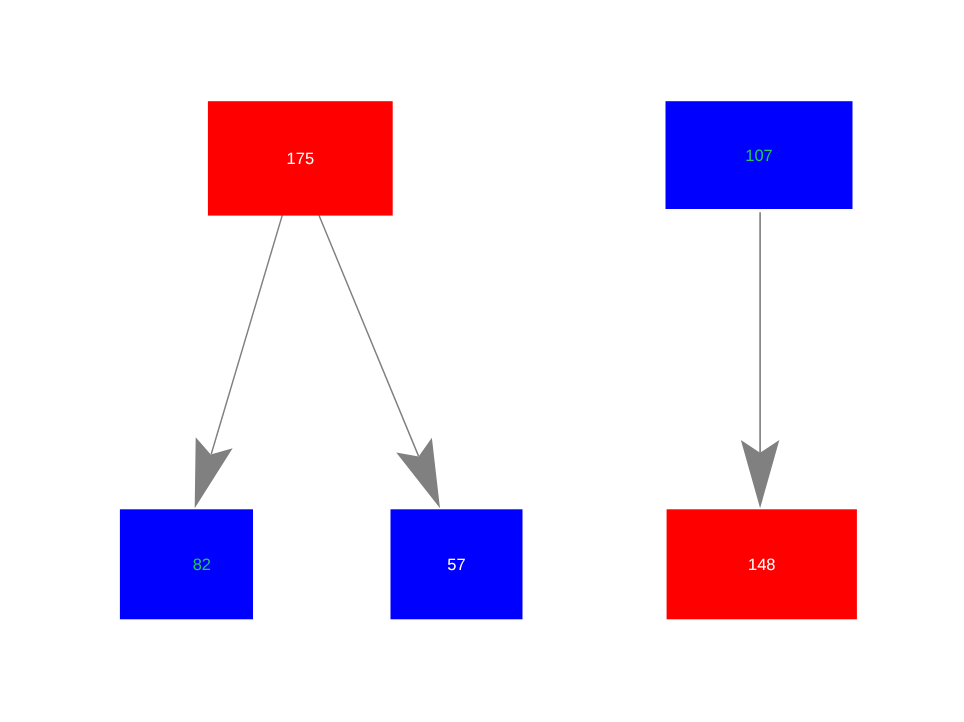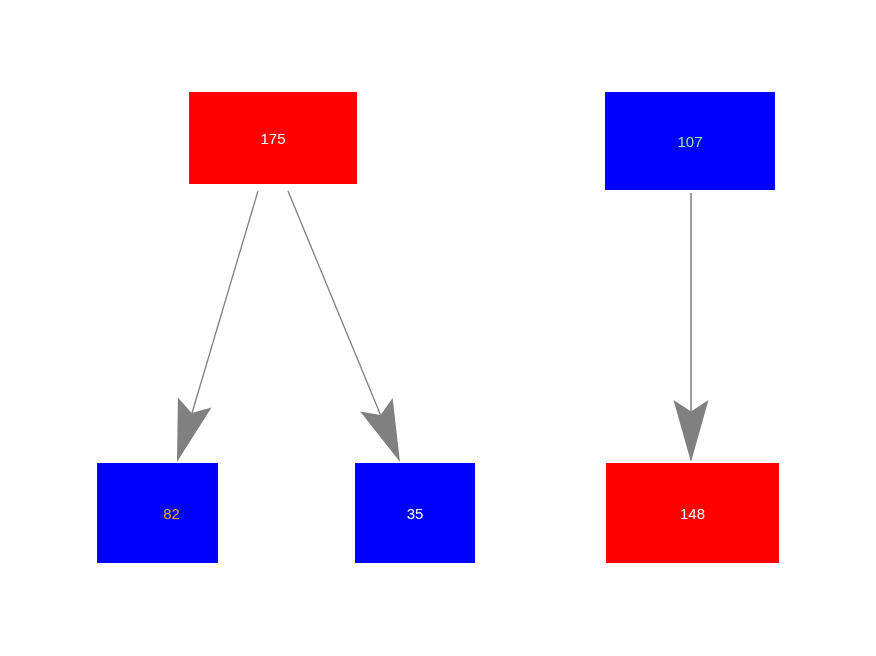--- a/index.html
+++ b/index.html
@@ -51,33 +51,33 @@
       <line class="edge-line" x1="288" y1="191" x2="380.6" y2="414.9" stroke-width="1.3" stroke="#7f7f7f"></line>
       <polygon class="edge-head" points="400,462 392.6,398 380.6,414.9 360.2,411.4" fill="#808080"></polygon>
     </g>
 
     <g>
       <line class="edge-line" x1="691" y1="193" x2="691" y2="412" stroke-width="1.5" stroke="#7f7f7f"></line>
       <polygon class="edge-head" points="691,462 673.5,400 691,411.5 708.5,400" fill="#808080"></polygon>
     </g>
   </svg>
 
-  <div class="node" style="left: 189px; top: 92px; width: 168px; height: 92px; background: rgb(255, 0, 0); color: rgb(255, 255, 255);">
+  <div class="node" style="left: 189px; top: 92px; width: 168px; height: 104px; background: rgb(255, 0, 0); color: rgb(255, 255, 255);">
     <span class="node-label">175</span>
   </div>
 
-  <div class="node" style="left: 605px; top: 92px; width: 170px; height: 98px; background: rgb(0, 0, 255); color: #86efac;">
+  <div class="node" style="left: 605px; top: 92px; width: 170px; height: 98px; background: rgb(0, 0, 255); color: #22c55e;">
     <span class="node-label">107</span>
   </div>
 
-  <div class="node" style="left: 97px; top: 463px; width: 121px; height: 100px; background: rgb(0, 0, 255); color: #eab308; padding-left: 28px;">
+  <div class="node" style="left: 109px; top: 463px; width: 121px; height: 100px; background: rgb(0, 0, 255); color: #22c55e; padding-left: 28px;">
     <span class="node-label">82</span>
   </div>
 
   <div class="node" style="left: 355px; top: 463px; width: 120px; height: 100px; background: rgb(0, 0, 255); color: rgb(255, 255, 255);">
-    <span class="node-label">35</span>
+    <span class="node-label">57</span>
   </div>
 
   <div class="node" style="left: 606px; top: 463px; width: 173px; height: 100px; background: rgb(255, 0, 0); color: rgb(255, 255, 255);">
     <span class="node-label">148</span>
   </div>
 
 </div>
 
 </body></html>

